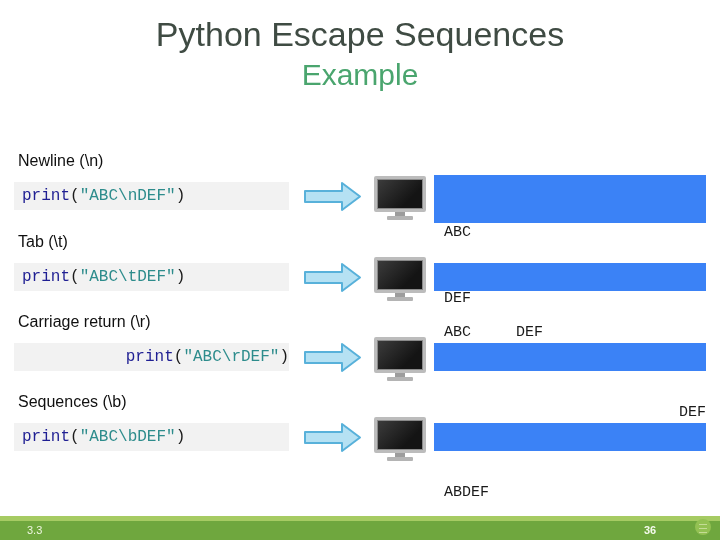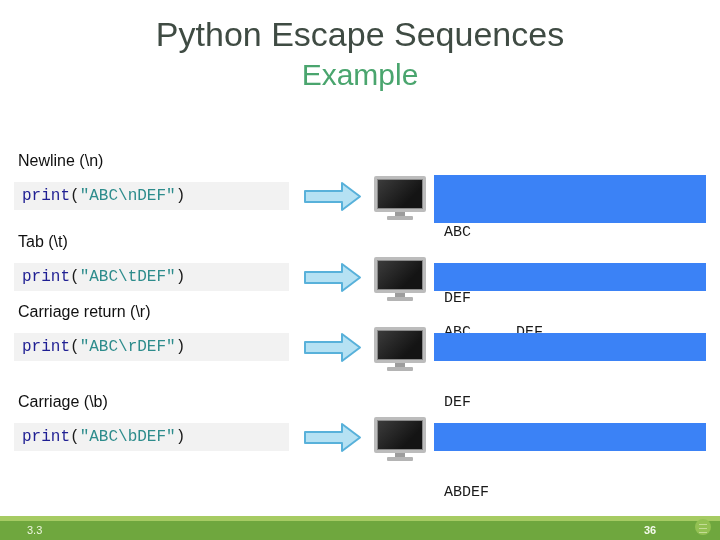--- a/index.html
+++ b/index.html
@@ -40,21 +40,21 @@
   .out-box{
     position:absolute;left:434px;width:272px;
     background:#3b82f6;
     font-family:"Liberation Mono",monospace;font-size:15px;color:#1a1a1a;
     white-space:pre;padding-left:10px;box-sizing:border-box;
   }
   .out-tall{top:25px;height:48px;padding-top:3px;line-height:22px;}
   .out-short{top:32px;height:28px;line-height:28px;}
   .r1{top:150px;padding-left:28px;}
   .r2{top:231px;}
-  .r3{top:301px;}
+  .r3{top:311px;text-align:right;}
   .r4{top:391px;}
   
   .footer-strip{position:absolute;left:0;top:516px;width:720px;height:5px;background:#a6cb63;}
   .footer-bar{position:absolute;left:0;top:521px;width:720px;height:19px;background:#6fa73e;}
   .footer-left{
     position:absolute;left:14px;top:524px;
     font-size:11px;color:#eef6e0;margin-left:13px;
   }
   .footer-page{
     position:absolute;left:640px;top:524px;width:20px;text-align:center;
@@ -120,21 +120,21 @@
     <div class="screen"></div>
     <div class="neck"></div>
     <div class="base"></div>
   </div>
   <div class="out-box out-short">
     <div>DEF</div>
   </div>
 </div>
 
 <div class="row r4">
-  <div class="row-label">Carriage (\b)</div>
+  <div class="row-label">Sequences (\b)</div>
   <div class="code-box"><span class="kw">print</span><span class="pn">(</span><span class="str">"ABC\bDEF"</span><span class="pn">)</span></div>
   <svg class="arrow" viewBox="0 0 58 31">
     <polygon points="1,10 38,10 38,2 56,15.5 38,29 38,21 1,21" fill="#b5e1f3" stroke="#58b1da" stroke-width="2" stroke-linejoin="round"></polygon>
   </svg>
   <div class="monitor">
     <div class="screen"></div>
     <div class="neck"></div>
     <div class="base"></div>
   </div>
   <div class="out-box out-short">

